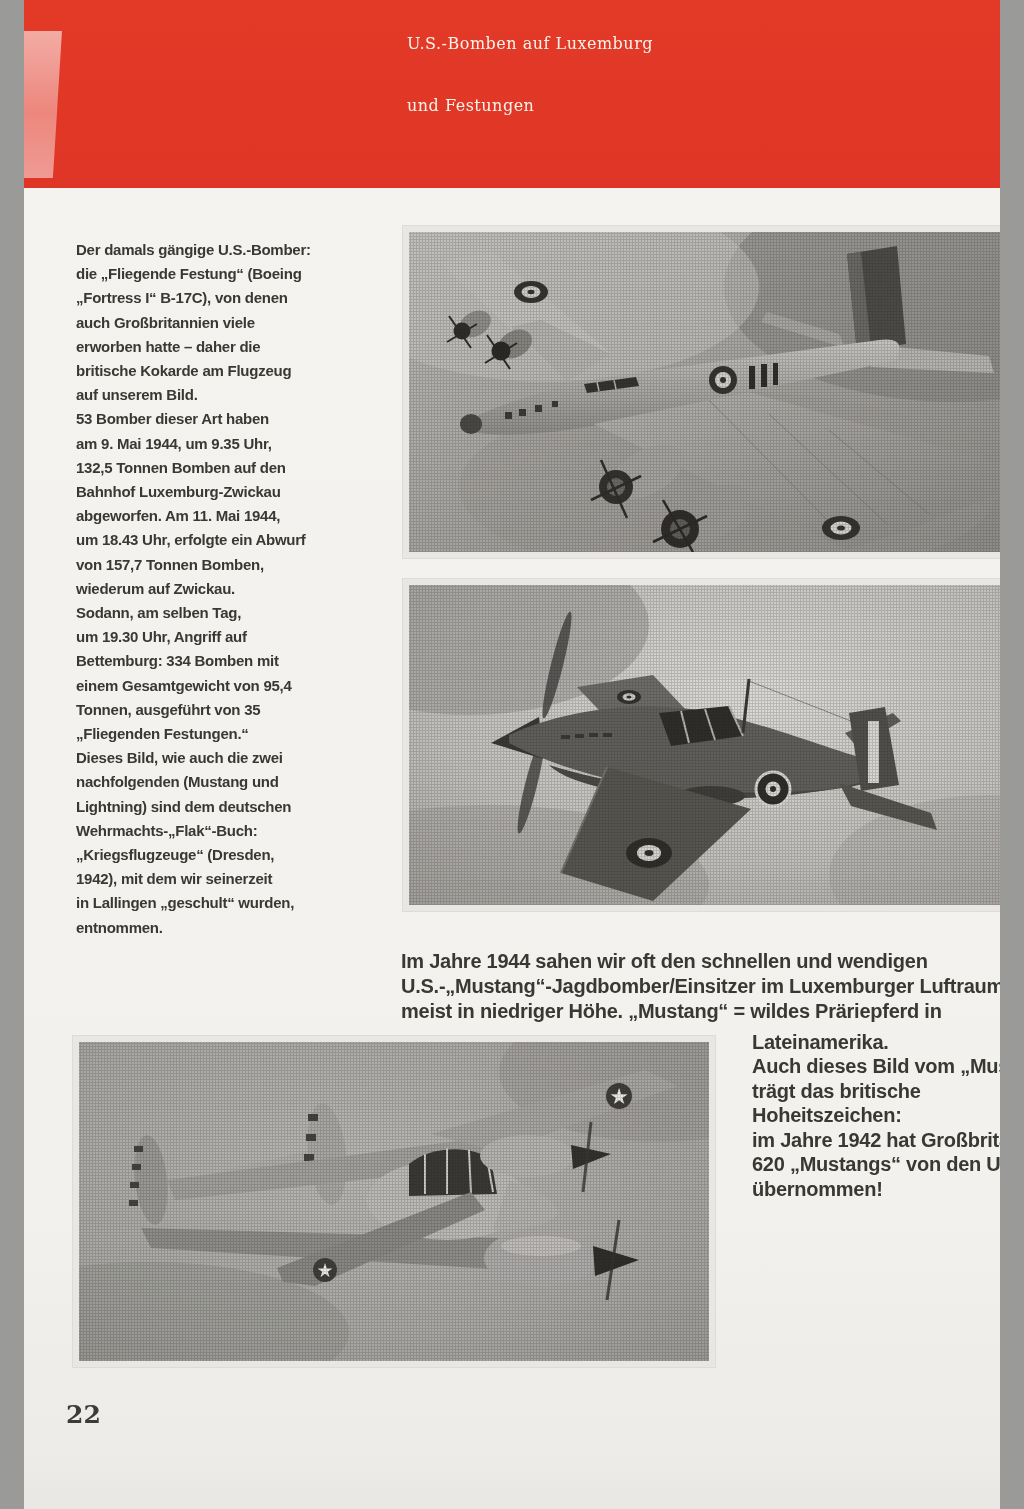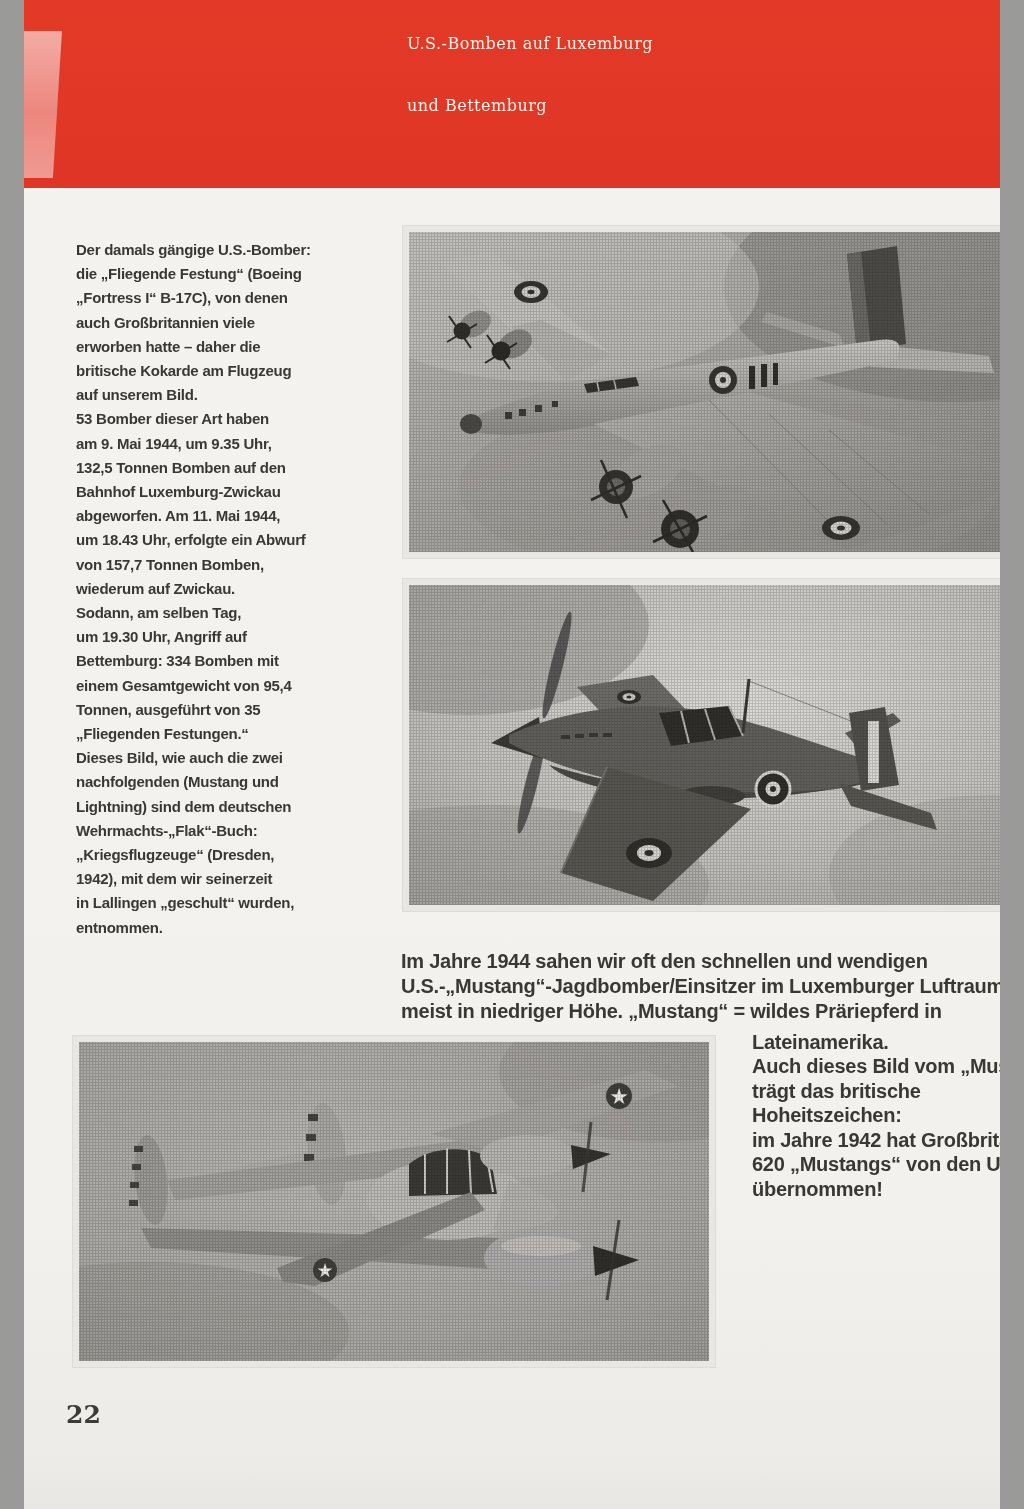--- a/index.html
+++ b/index.html
@@ -62,21 +62,21 @@
 </style>
 </head>
 <body>
 
 <div class="page">
 
   <header class="header">
     <div class="tape"></div>
     <h1 class="title" style="margin:0;font-size:inherit;font-weight:inherit;">
       <span>U.S.-Bomben auf Luxemburg</span><br>
-      <span>und Bettemburg</span>
+      <span>und Festungen</span>
     </h1>
   </header>
 
   <p class="body-left">Der damals gängige U.S.-Bomber:
 die „Fliegende Festung“ (Boeing
 „Fortress I“ B-17C), von denen
 auch Großbritannien viele
 erworben hatte – daher die
 britische Kokarde am Flugzeug
 auf unserem Bild.

